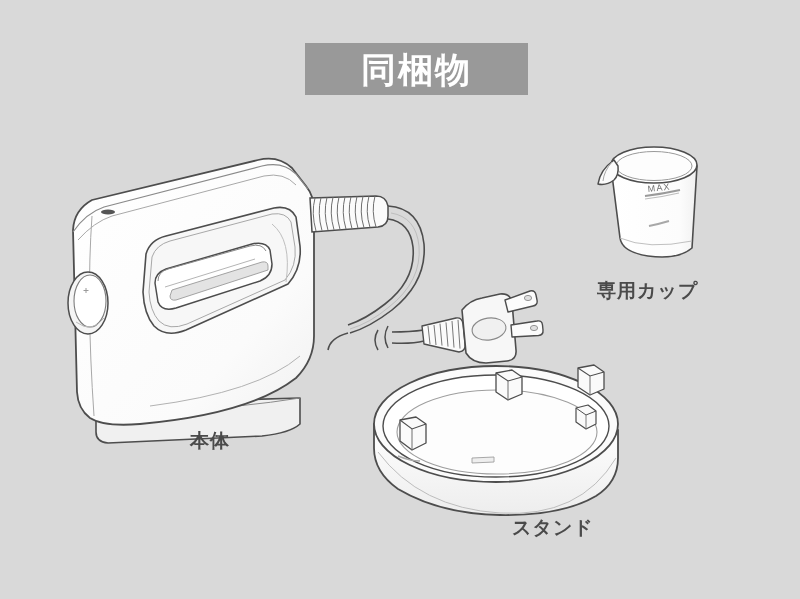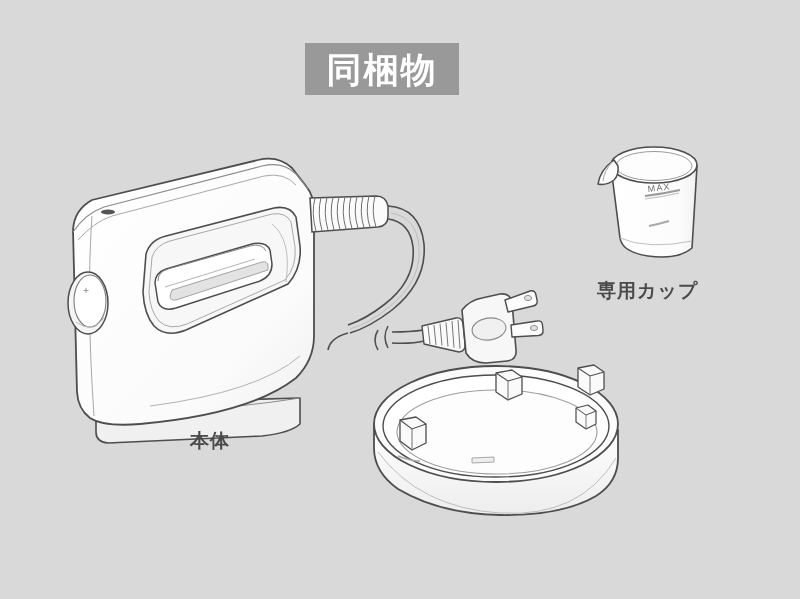--- a/index.html
+++ b/index.html
@@ -8,21 +8,21 @@
     background:#d9d9d9;
     font-family:"Liberation Sans","DejaVu Sans",sans-serif;
     overflow:hidden;
     position:relative;
   }
   #stage{position:absolute;left:0;top:0;width:800px;height:599px;}
 
   .banner{
     position:absolute;
     left:305px;top:43px;
-    width:154px;height:52px;
+    width:223px;height:52px;
     background:#999999;
     display:flex;align-items:center;justify-content:center;
   }
   .banner-text{
     color:#ffffff;
     font-size:35px;
     font-weight:700;
     letter-spacing:2px;
     line-height:1;
     white-space:nowrap;
@@ -270,14 +270,15 @@
   </svg>
 
   <div class="banner">
     <span class="banner-text">同梱物</span>
   </div>
 
   <div class="caption" id="cap-body">本体</div>
 
   <div class="caption" id="cap-cup">専用カップ</div>
 
+  <div class="caption" id="cap-stand">スタンド</div>
 
 </div>
 
 </body></html>

